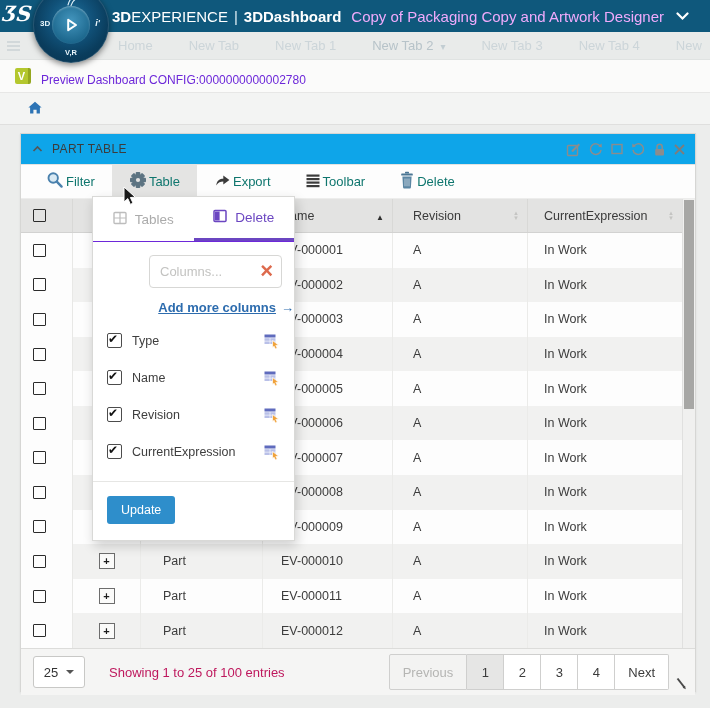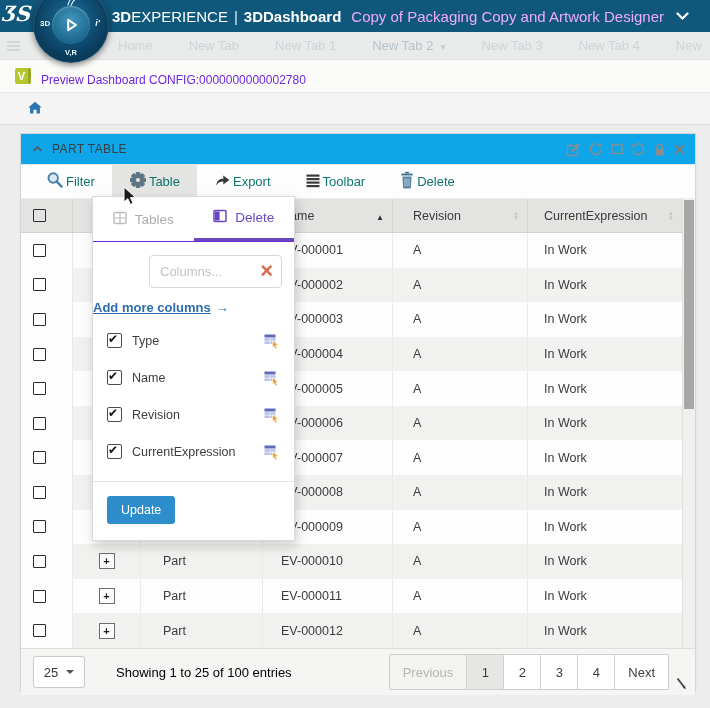--- a/index.html
+++ b/index.html
@@ -101,21 +101,21 @@
            box-sizing:border-box;}
   .vthumb{position:absolute;top:1px;left:1px;width:10px;height:209px;background:#a7a7a5;}
 
   
   .wfooter{height:47px;border-top:1px solid #dcdcda;background:#f5f5f4;display:flex;align-items:center;
            padding:0 12px;box-sizing:border-box;position:relative;}
   .psize{height:32px;min-width:52px;background:#fff;border:1px solid #c8c8c6;border-radius:3px;display:flex;
          align-items:center;justify-content:center;gap:8px;font-size:13px;color:#333;box-sizing:border-box;}
   .psize .dcaret{width:0;height:0;border-left:4px solid transparent;border-right:4px solid transparent;
          border-top:4.5px solid #555;}
-  .showing{margin-left:31px;font-size:13px;color:#000000;}
+  .showing{margin-left:24px;font-size:13px;color:#be185d;}
   .pager{margin-left:auto;display:flex;height:36px;margin-right:14px;}
   .pbtn{min-width:37px;padding:0 10px;border:1px solid #cfcfce;border-left:none;display:flex;align-items:center;
         justify-content:center;font-size:13px;color:#3c3c3c;background:#fff;box-sizing:border-box;}
   .pbtn:first-child{border-left:1px solid #cfcfce;border-radius:2px 0 0 2px;padding:0 13px;}
   .pbtn:last-child{border-radius:0 2px 2px 0;padding:0 13px;}
   .pbtn.disabled{color:#b5b5b3;background:#f3f3f2;}
   .pbtn.active{background:#e6e6e5;}
   .resize{position:absolute;right:7px;bottom:1px;}
 
   
@@ -123,21 +123,21 @@
          box-shadow:2px 5px 11px rgba(0,0,0,.18);z-index:40;box-sizing:border-box;}
   .ptabs{display:flex;border-bottom:1px solid #6d28d9;height:45px;box-sizing:border-box;}
   .ptab{flex:1;display:flex;align-items:center;justify-content:center;gap:8px;font-size:13.5px;color:#ababab;box-sizing:border-box;}
   .ptab.active{color:#6b46c1;border-bottom:3px solid #6b46c1;}
   .psearch{margin:13px 12px 0;position:relative;padding-left:44px;}
   .psearch input{width:100%;height:33px;border:1px solid #d7d7d5;border-radius:4px;padding:0 30px 0 10px;font-size:13px;
          color:#444;box-sizing:border-box;outline:none;background:#fff;font-family:"Liberation Sans",sans-serif;}
   .psearch input::placeholder{color:#c3c3c1;}
   .clearx{position:absolute;right:9px;top:4px;cursor:default;}
   .clearx::before{content:"×";color:#dd6a4d;font-size:22px;font-weight:700;line-height:24px;}
-  .plink{margin-top:12px;text-align:left;font-size:13px;color:#2d6cae;font-weight:700;}
+  .plink{margin-top:12px;text-align:right;font-size:13px;color:#2d6cae;font-weight:700;}
   .plink .ltext{text-decoration:underline;}
   .larrow::before{content:"→";margin-left:5px;font-weight:700;color:#2d6cae;}
   .popts{margin-top:7px;}
   .popt{display:flex;align-items:center;height:37px;padding:0 14px;}
   .ccbx{width:13px;height:13px;border:1.5px solid #4c4c4c;border-radius:2px;background:#fff;position:relative;flex:none;}
   .ccbx.on::after{content:"✔";position:absolute;left:0px;top:-2px;font-size:12px;color:#111;}
   .clabel{margin-left:10px;font-size:12.5px;color:#3e3e3e;}
   .cicon{margin-left:auto;display:flex;}
   .pdiv{border-top:1px solid #e6e6e4;margin-top:11px;}
   .update{margin:14px 0 0 14px;background:#2e8ecb;color:#fff;border:none;border-radius:3px;font-size:12.5px;

